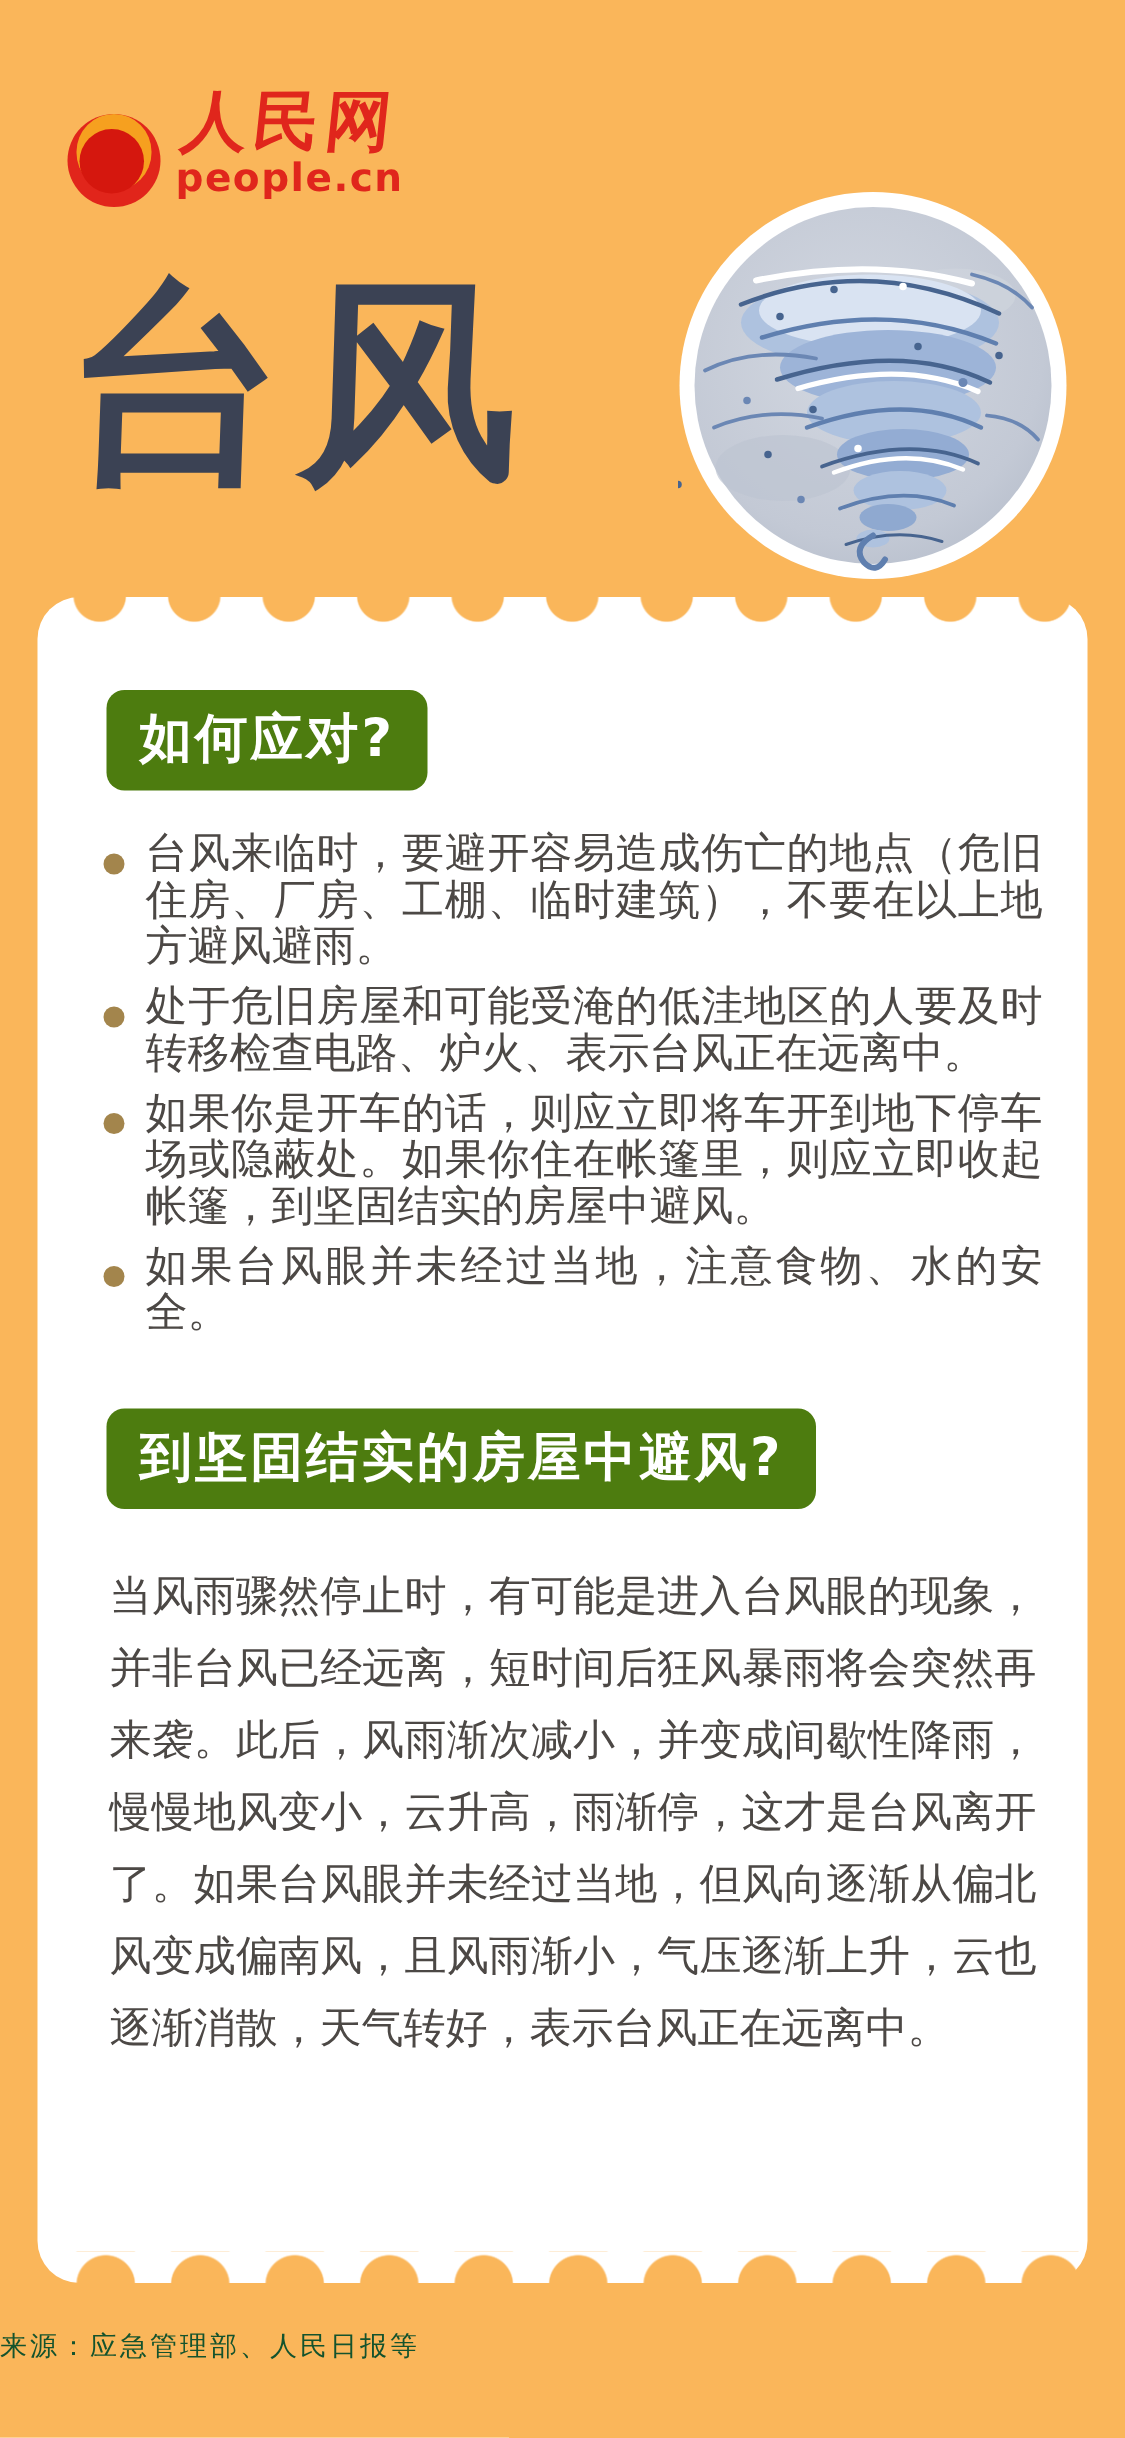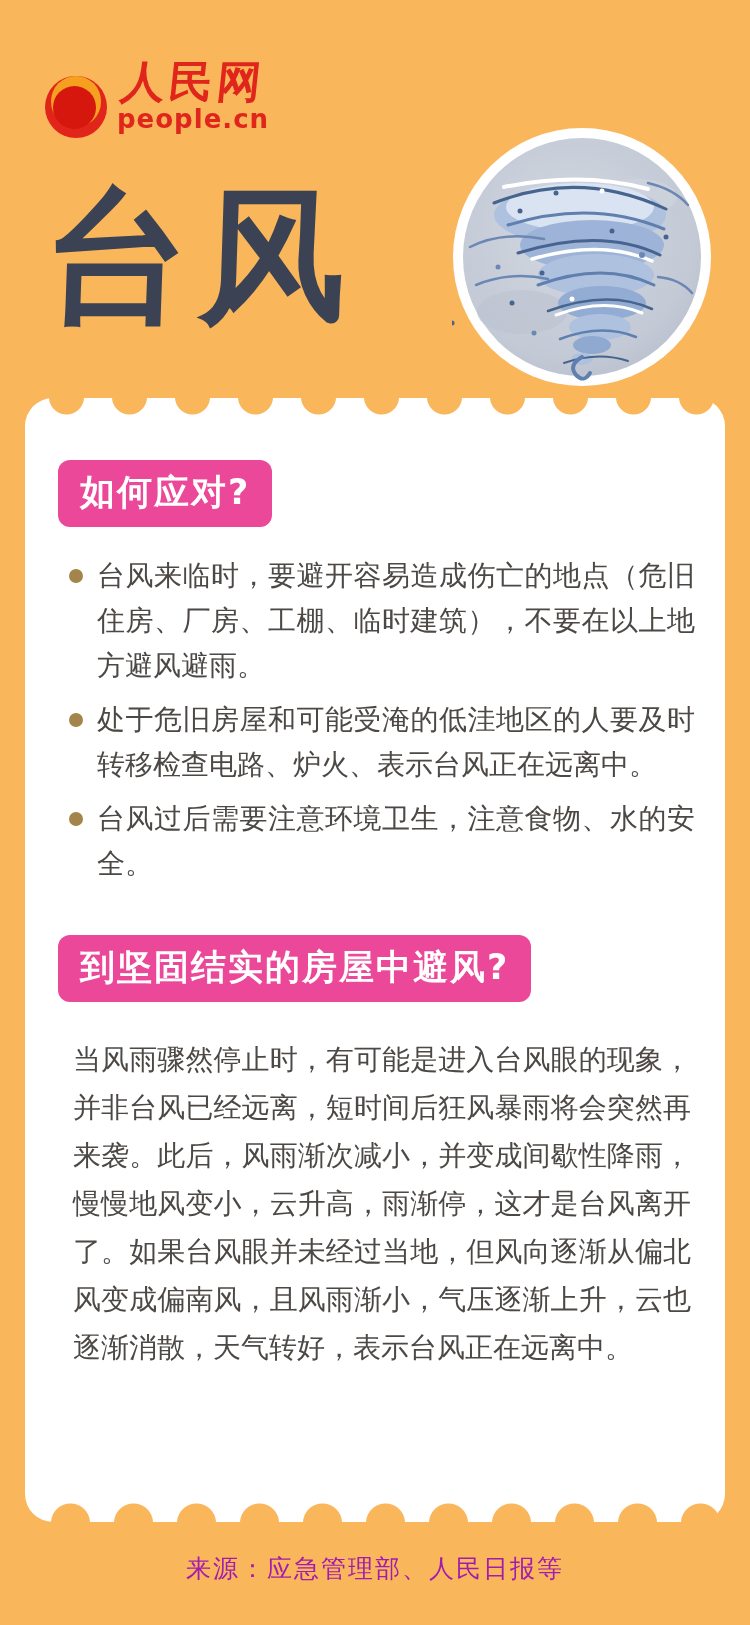--- a/index.html
+++ b/index.html
@@ -42,45 +42,45 @@
     background-size:63px 21px;background-repeat:repeat-x;background-position:4px 0;
   }
   .scallop-bottom{
     position:absolute;bottom:-1px;left:6px;right:6px;height:22px;
     background-image:radial-gradient(circle at 50% 100%,#FAB65A 19px,rgba(250,182,90,0) 20px);
     background-size:63px 22px;background-repeat:repeat-x;background-position:8px 0;
   }
   .card-inner{position:relative;padding:62px 30px 0 26px;}
 
   .section-heading{
-    display:inline-block;background:#ec4899;color:#FFFFFF;
+    display:inline-block;background:#4d7c0f;color:#FFFFFF;
     font-size:35px;font-weight:bold;letter-spacing:2px;
-    padding:9px 22px 11px 22px;border-radius:12px;margin-left:7px;
+    padding:9px 22px 11px 22px;border-radius:12px;margin-left:20px;
   }
   .heading-2{margin-top:40px;}
 
   ul.bullets{list-style:none;margin:26px 0 0 18px;padding:0;}
   ul.bullets li{
     position:relative;padding-left:28px;margin-bottom:9px;
-    font-size:28px;line-height:45px;color:#4C4845;text-align:justify;
+    font-size:28px;line-height:31px;color:#4C4845;text-align:justify;
   }
   ul.bullets li::before{
     content:"";position:absolute;left:0;top:16px;width:14px;height:14px;
     border-radius:50%;background:#A3854C;
   }
 
   .para{
     margin:34px 4px 0 22px;font-size:28px;line-height:48px;
     color:#4C4845;text-align:justify;
   }
 
   
   .footer{
-    position:absolute;left:0;right:0;top:1552px;text-align:center;
-    color:#a21caf;font-size:25px;letter-spacing:2px;
+    position:absolute;left:0;right:0;top:1552px;
+    color:#14532d;font-size:18px;letter-spacing:2px;
   }
 </style>
 </head>
 <body>
 
 <div class="poster">
 
   <div class="logo">
     <div class="logo-mark">
       <div class="ball"></div>
@@ -154,21 +154,22 @@
   <div class="card">
     <div class="scallop-top"></div>
     <div class="scallop-bottom"></div>
 
     <div class="card-inner">
       <div class="section-heading">如何应对?</div>
 
       <ul class="bullets">
         <li>台风来临时，要避开容易造成伤亡的地点（危旧住房、厂房、工棚、临时建筑），不要在以上地方避风避雨。</li>
         <li>处于危旧房屋和可能受淹的低洼地区的人要及时转移检查电路、炉火、表示台风正在远离中。</li>
-        <li>台风过后需要注意环境卫生，注意食物、水的安全。</li>
+        <li>如果你是开车的话，则应立即将车开到地下停车场或隐蔽处。如果你住在帐篷里，则应立即收起帐篷，到坚固结实的房屋中避风。</li>
+        <li>如果台风眼并未经过当地，注意食物、水的安全。</li>
       </ul>
 
       <div class="section-heading heading-2">到坚固结实的房屋中避风?</div>
 
       <div class="para">当风雨骤然停止时，有可能是进入台风眼的现象，并非台风已经远离，短时间后狂风暴雨将会突然再来袭。此后，风雨渐次减小，并变成间歇性降雨，慢慢地风变小，云升高，雨渐停，这才是台风离开了。如果台风眼并未经过当地，但风向逐渐从偏北风变成偏南风，且风雨渐小，气压逐渐上升，云也逐渐消散，天气转好，表示台风正在远离中。</div>
     </div>
   </div>
 
   <div class="footer">来源：应急管理部、人民日报等</div>
 

